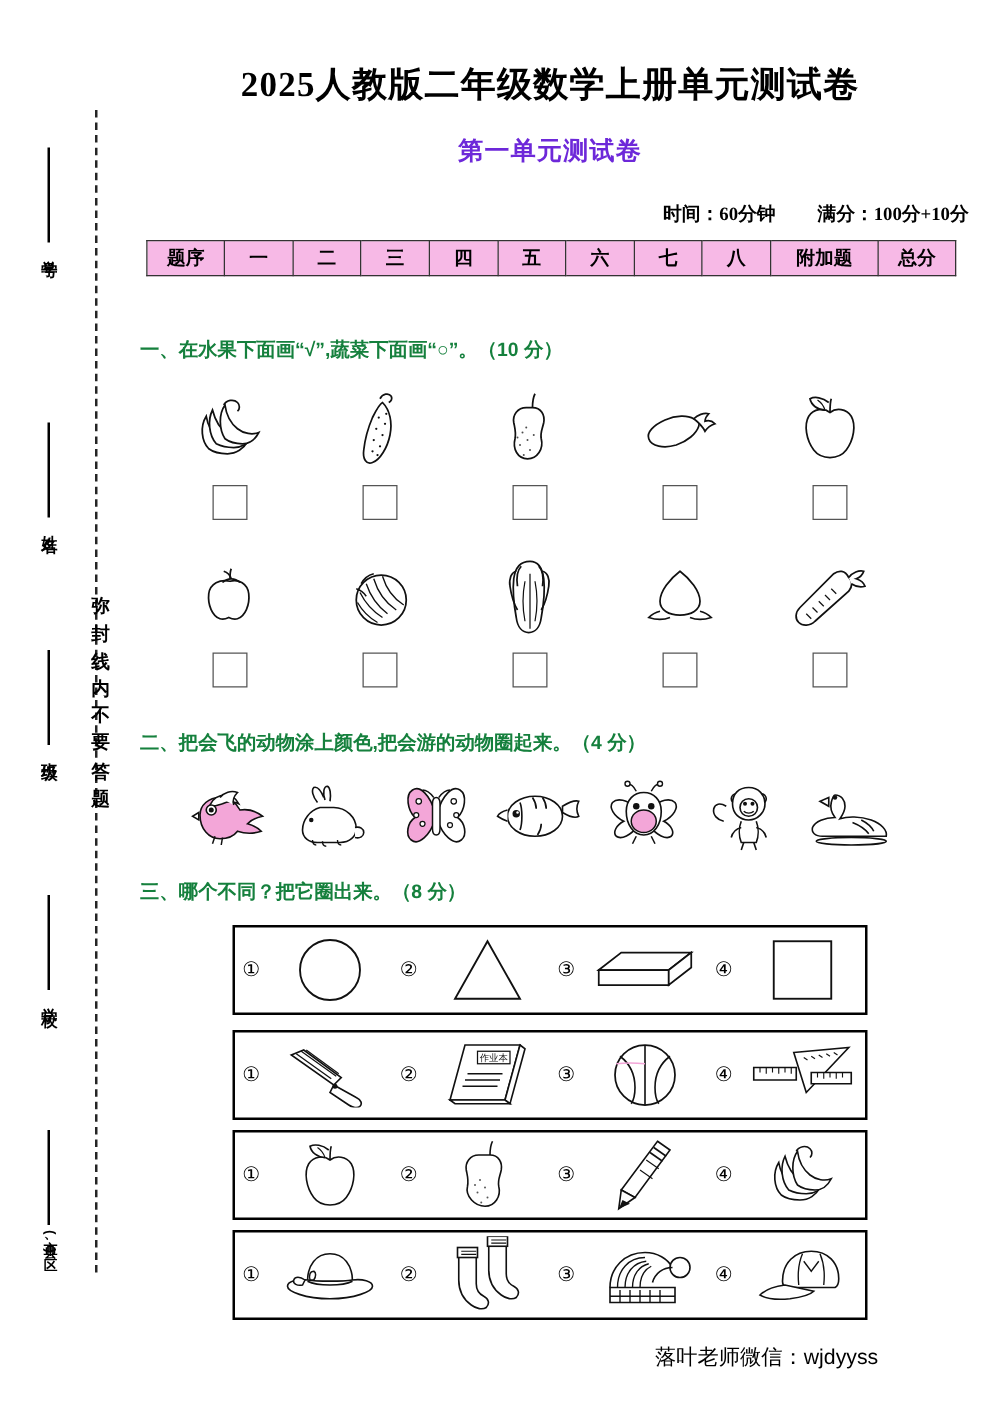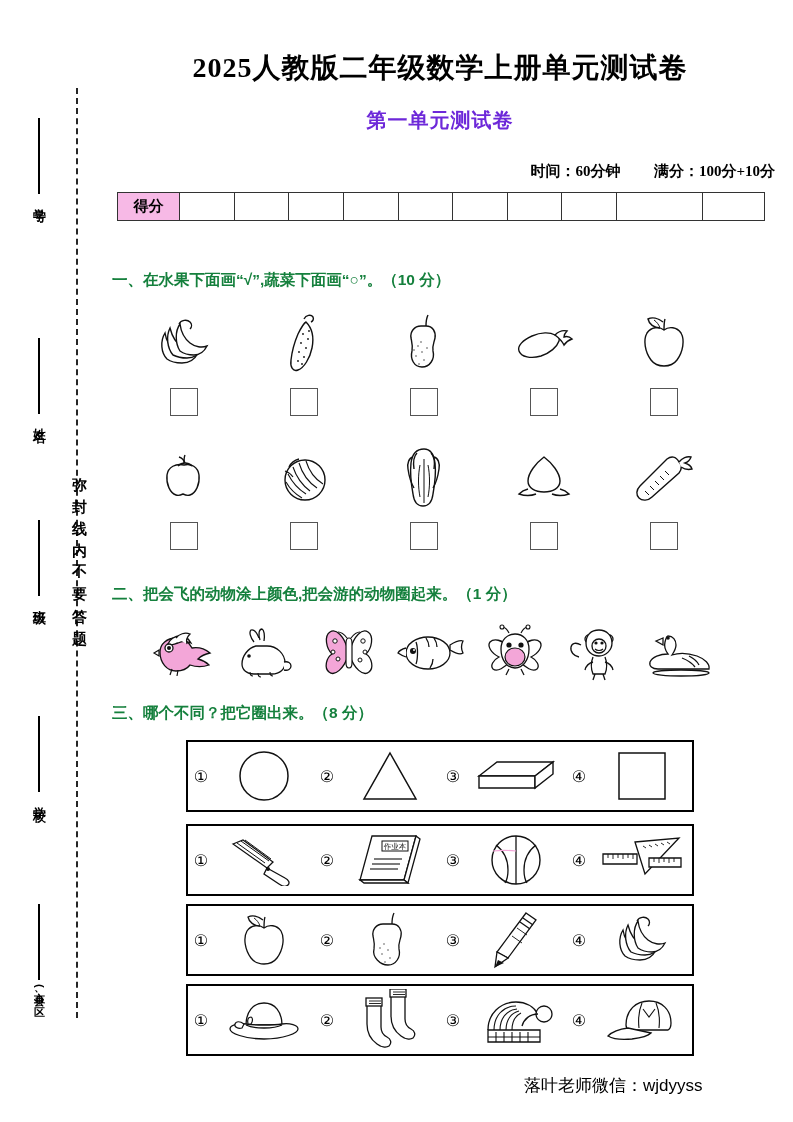--- a/index.html
+++ b/index.html
@@ -168,32 +168,32 @@
   <div class="title1">2025人教版二年级数学上册单元测试卷</div>
   <div class="title2">第一单元测试卷</div>
   <div class="subline">
     <span>时间：60分钟</span>
     <span class="gap"></span>
     <span>满分：100分+10分</span>
   </div>
 
   <table class="score-table">
     <tbody>
-    <tr>
-      <td class="rowlbl">得分</td>
-      <td class="blank"></td>
-      <td class="blank"></td>
-      <td class="blank"></td>
-      <td class="blank"></td>
-      <td class="blank"></td>
-      <td class="blank"></td>
-      <td class="blank"></td>
-      <td class="blank"></td>
-      <td class="blank wide"></td>
-      <td class="blank total"></td>
+        <tr>
+      <td class="rowlbl">题序</td>
+      <td class="hdr">一</td>
+      <td class="hdr">二</td>
+      <td class="hdr">三</td>
+      <td class="hdr">四</td>
+      <td class="hdr">五</td>
+      <td class="hdr">六</td>
+      <td class="hdr">七</td>
+      <td class="hdr">八</td>
+      <td class="hdr wide">附加题</td>
+      <td class="hdr total">总分</td>
     </tr>
   </tbody>
     </table>
 
   <div class="qtext q1">一、在水果下面画“√”,蔬菜下面画“○”。（10 分）</div>
 
   <div class="pickrow row1">
 
     <div class="pickcell">
       <div class="art">
@@ -363,21 +363,21 @@
               <path d="M28 28l4 4"></path>
             <path d="M33 23l4 4"></path>
               <path d="M13 43l4 4"></path>
           </g>
         </svg>
       </div>
       <div class="ansbox"></div>
     </div>
   </div>
 
-  <div class="qtext q2">二、把会飞的动物涂上颜色,把会游的动物圈起来。（1 分）</div>
+  <div class="qtext q2">二、把会飞的动物涂上颜色,把会游的动物圈起来。（4 分）</div>
 
   <div class="animalrow">
 
     <div class="animalcell">
       <svg width="74" height="50" viewBox="0 0 74 50">
         <g stroke="#111" stroke-width="1.3" fill="#f3a6d8">
           <path d="M14 24c0-8 7-14 16-14 7 0 13 4 16 10 6-1 13 1 18 5-5 1-9 3-12 6 4 1 8 3 11 6-6 2-13 2-19 0-3 4-8 6-14 6-9 0-16-8-16-19z"></path>
         </g>
         <g fill="#fff" stroke="#111" stroke-width="1.3">
           <path d="M22 16c2-5 7-8 12-8 5 0 9 3 11 7-4-2-9-2-13 0-4 1-8 3-10 1z"></path>

